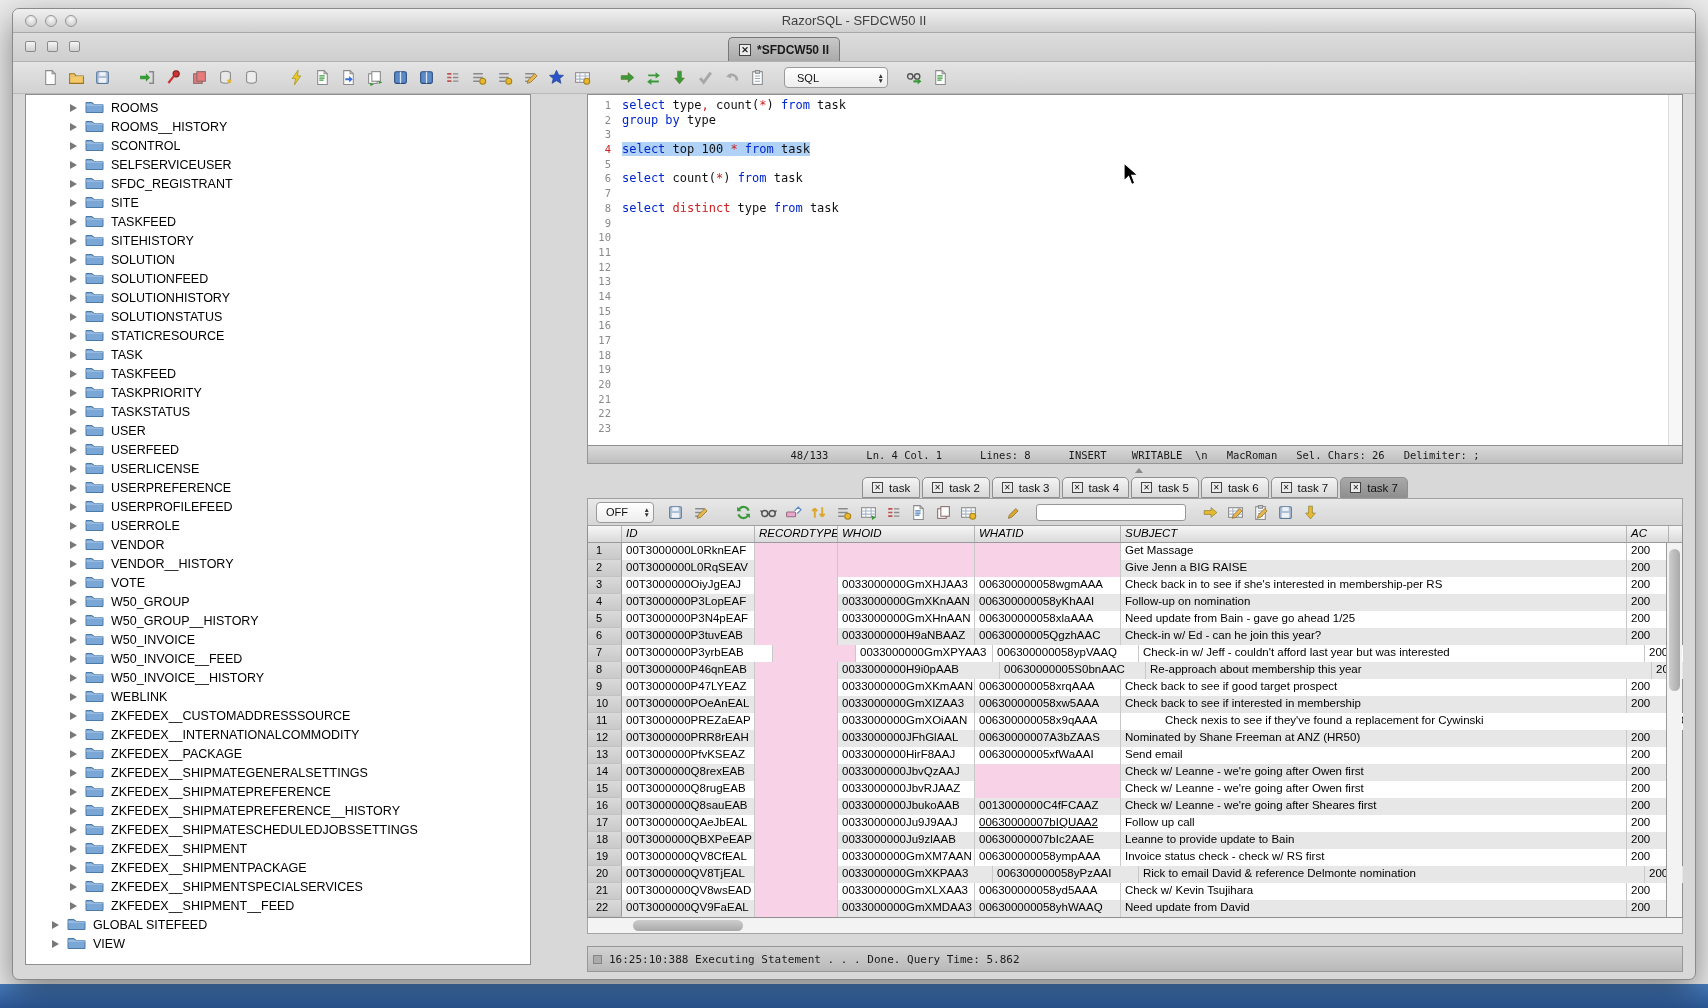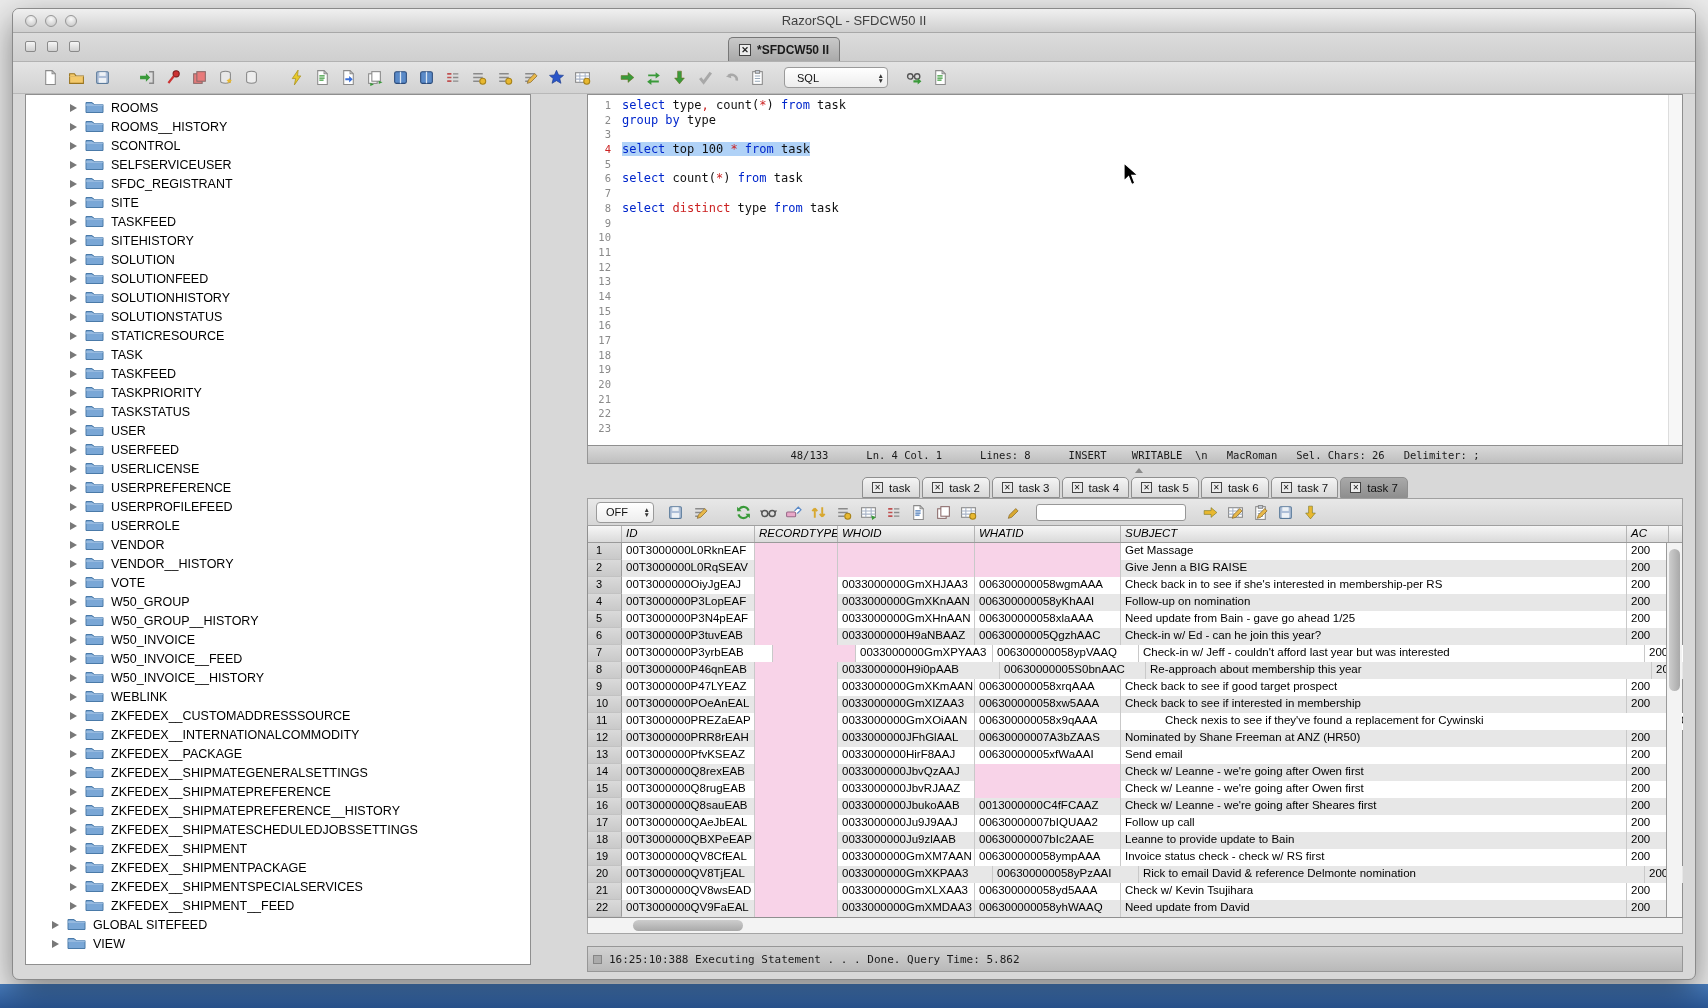--- a/index.html
+++ b/index.html
@@ -1093,21 +1093,21 @@
               <div class="td" style="width: 137px;">0033000000JbukoAAB</div>
               <div class="td" style="width: 146px;">0013000000C4fFCAAZ</div>
               <div class="td" style="width: 506px;">Check w/ Leanne - we're going after Sheares first</div>
               <div class="td" style="width: 42px;">200</div>
             </div>
             <div class="trow">
               <div class="td rownum" style="width: 34px;">17</div>
               <div class="td" style="width: 133px;">00T3000000QAeJbEAL</div>
               <div class="td nullcell" style="width: 83px;"></div>
               <div class="td" style="width: 137px;">0033000000Ju9J9AAJ</div>
-              <div class="td" style="width: 146px;">00630000007bIQUAA2</div>
+              <div class="td" style="width: 146px; text-decoration: underline;">00630000007bIQUAA2</div>
               <div class="td" style="width: 506px;">Follow up call</div>
               <div class="td" style="width: 42px;">200</div>
             </div>
             <div class="trow alt">
               <div class="td rownum" style="width: 34px;">18</div>
               <div class="td" style="width: 133px;">00T3000000QBXPeEAP</div>
               <div class="td nullcell" style="width: 83px;"></div>
               <div class="td" style="width: 137px;">0033000000Ju9zlAAB</div>
               <div class="td" style="width: 146px;">00630000007bIc2AAE</div>
               <div class="td" style="width: 506px;">Leanne to provide update to Bain</div>

